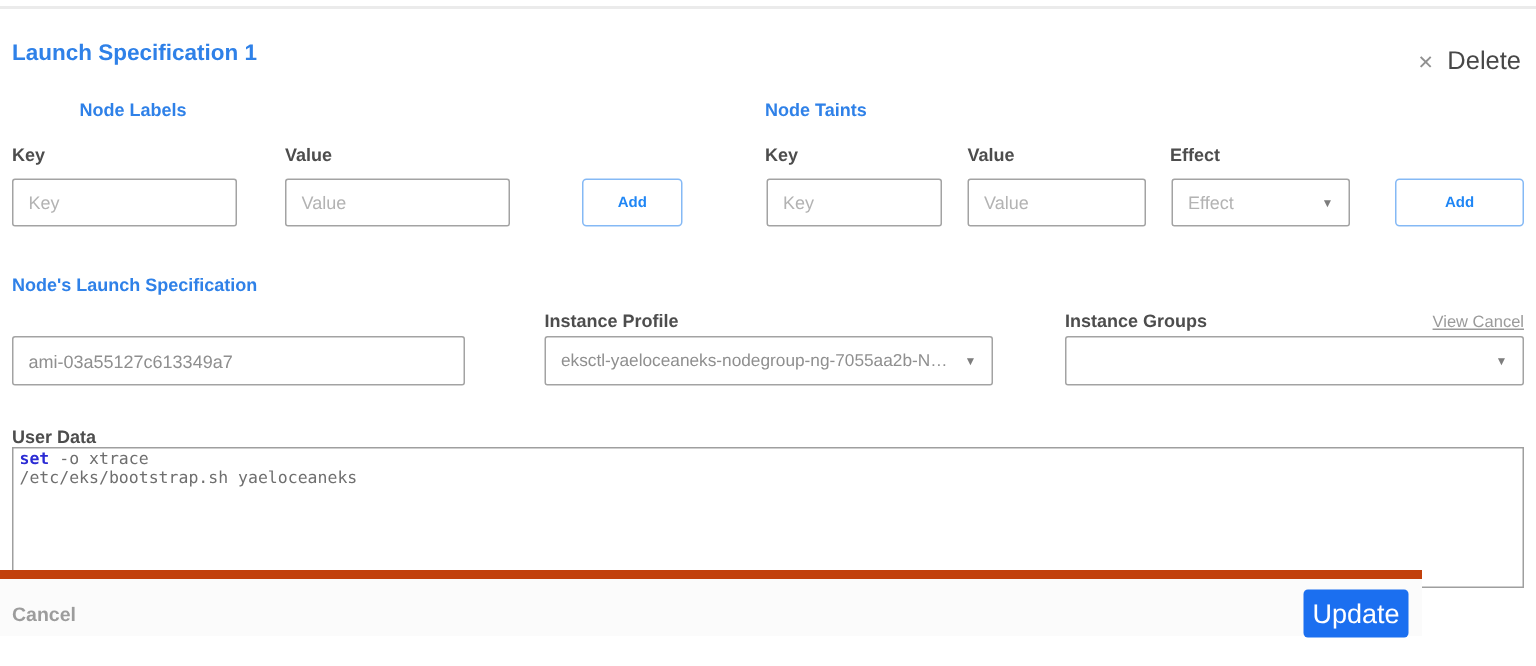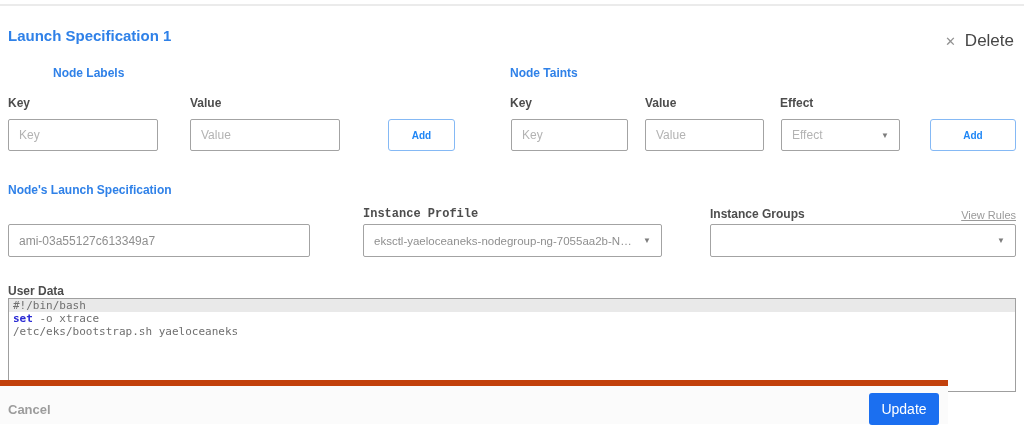--- a/index.html
+++ b/index.html
@@ -132,21 +132,21 @@
     font-size: 13px; font-weight: 700; color: #9c9c9c;
     cursor: pointer;
   }
   .update-btn {
     position: absolute; right: 9px; top: 7px;
     width: 70px; height: 32px;
     background: var(--primary);
     border: none; border-radius: 3px;
     color: #ffffff;
     font-family: "Liberation Sans", sans-serif;
-    font-size: 14px;
+    font-size: 18px;
     cursor: pointer;
   }
 </style>
 </head>
 <body>
 
 <div class="page">
 
   <div class="abs top-divider"></div>
 
@@ -173,38 +173,37 @@
   <div class="select" style="top:119px; left:781px; width:119px;">
     <span class="sel-ph">Effect</span>
     <span class="caret">▼</span>
   </div>
   <button class="add-btn" style="top:119px; left:930px; width:86px;">Add</button>
 
   <div class="abs section-title" style="top:183px; left:8px;">Node's Launch Specification</div>
 
   <input class="txt" style="top: 224px; left: 8px; width: 302px; height: 33px;" value="ami-03a55127c613349a7">
 
-  <div class="abs field-label" style="top:207px; left:363px;font-family:Liberation Mono, monospace;">Instance Profile</div>
+  <div class="abs field-label" style="top:207px; left:363px;">Instance Profile</div>
   <div class="select" style="top:224px; left:363px; width:299px; height:33px;">
     <span class="sel-text">eksctl-yaeloceaneks-nodegroup-ng-7055aa2b-NodeInstanceProfile-...</span>
     <span class="caret">▼</span>
   </div>
 
   <div class="label-row" style="top:207px; left:710px; width:306px;">
     <span class="field-label">Instance Groups</span>
-    <span class="link-gray">View Rules</span>
+    <span class="link-gray">View Cancel</span>
   </div>
   <div class="select" style="top:224px; left:710px; width:306px; height:33px;">
     <span class="sel-text"></span>
     <span class="caret">▼</span>
   </div>
 
   <div class="abs field-label" style="top:284px; left:8px;">User Data</div>
   <div class="codebox">
-    <div class="cline hl"><span>#!/bin/bash</span></div>
     <div class="cline"><span class="kw">set</span><span> -o xtrace</span></div>
     <div class="cline"><span>/etc/eks/bootstrap.sh yaeloceaneks</span></div>
   </div>
 
   <div class="footer">
     <span class="cancel">Cancel</span>
     <button class="update-btn">Update</button>
   </div>
 
 </div>

